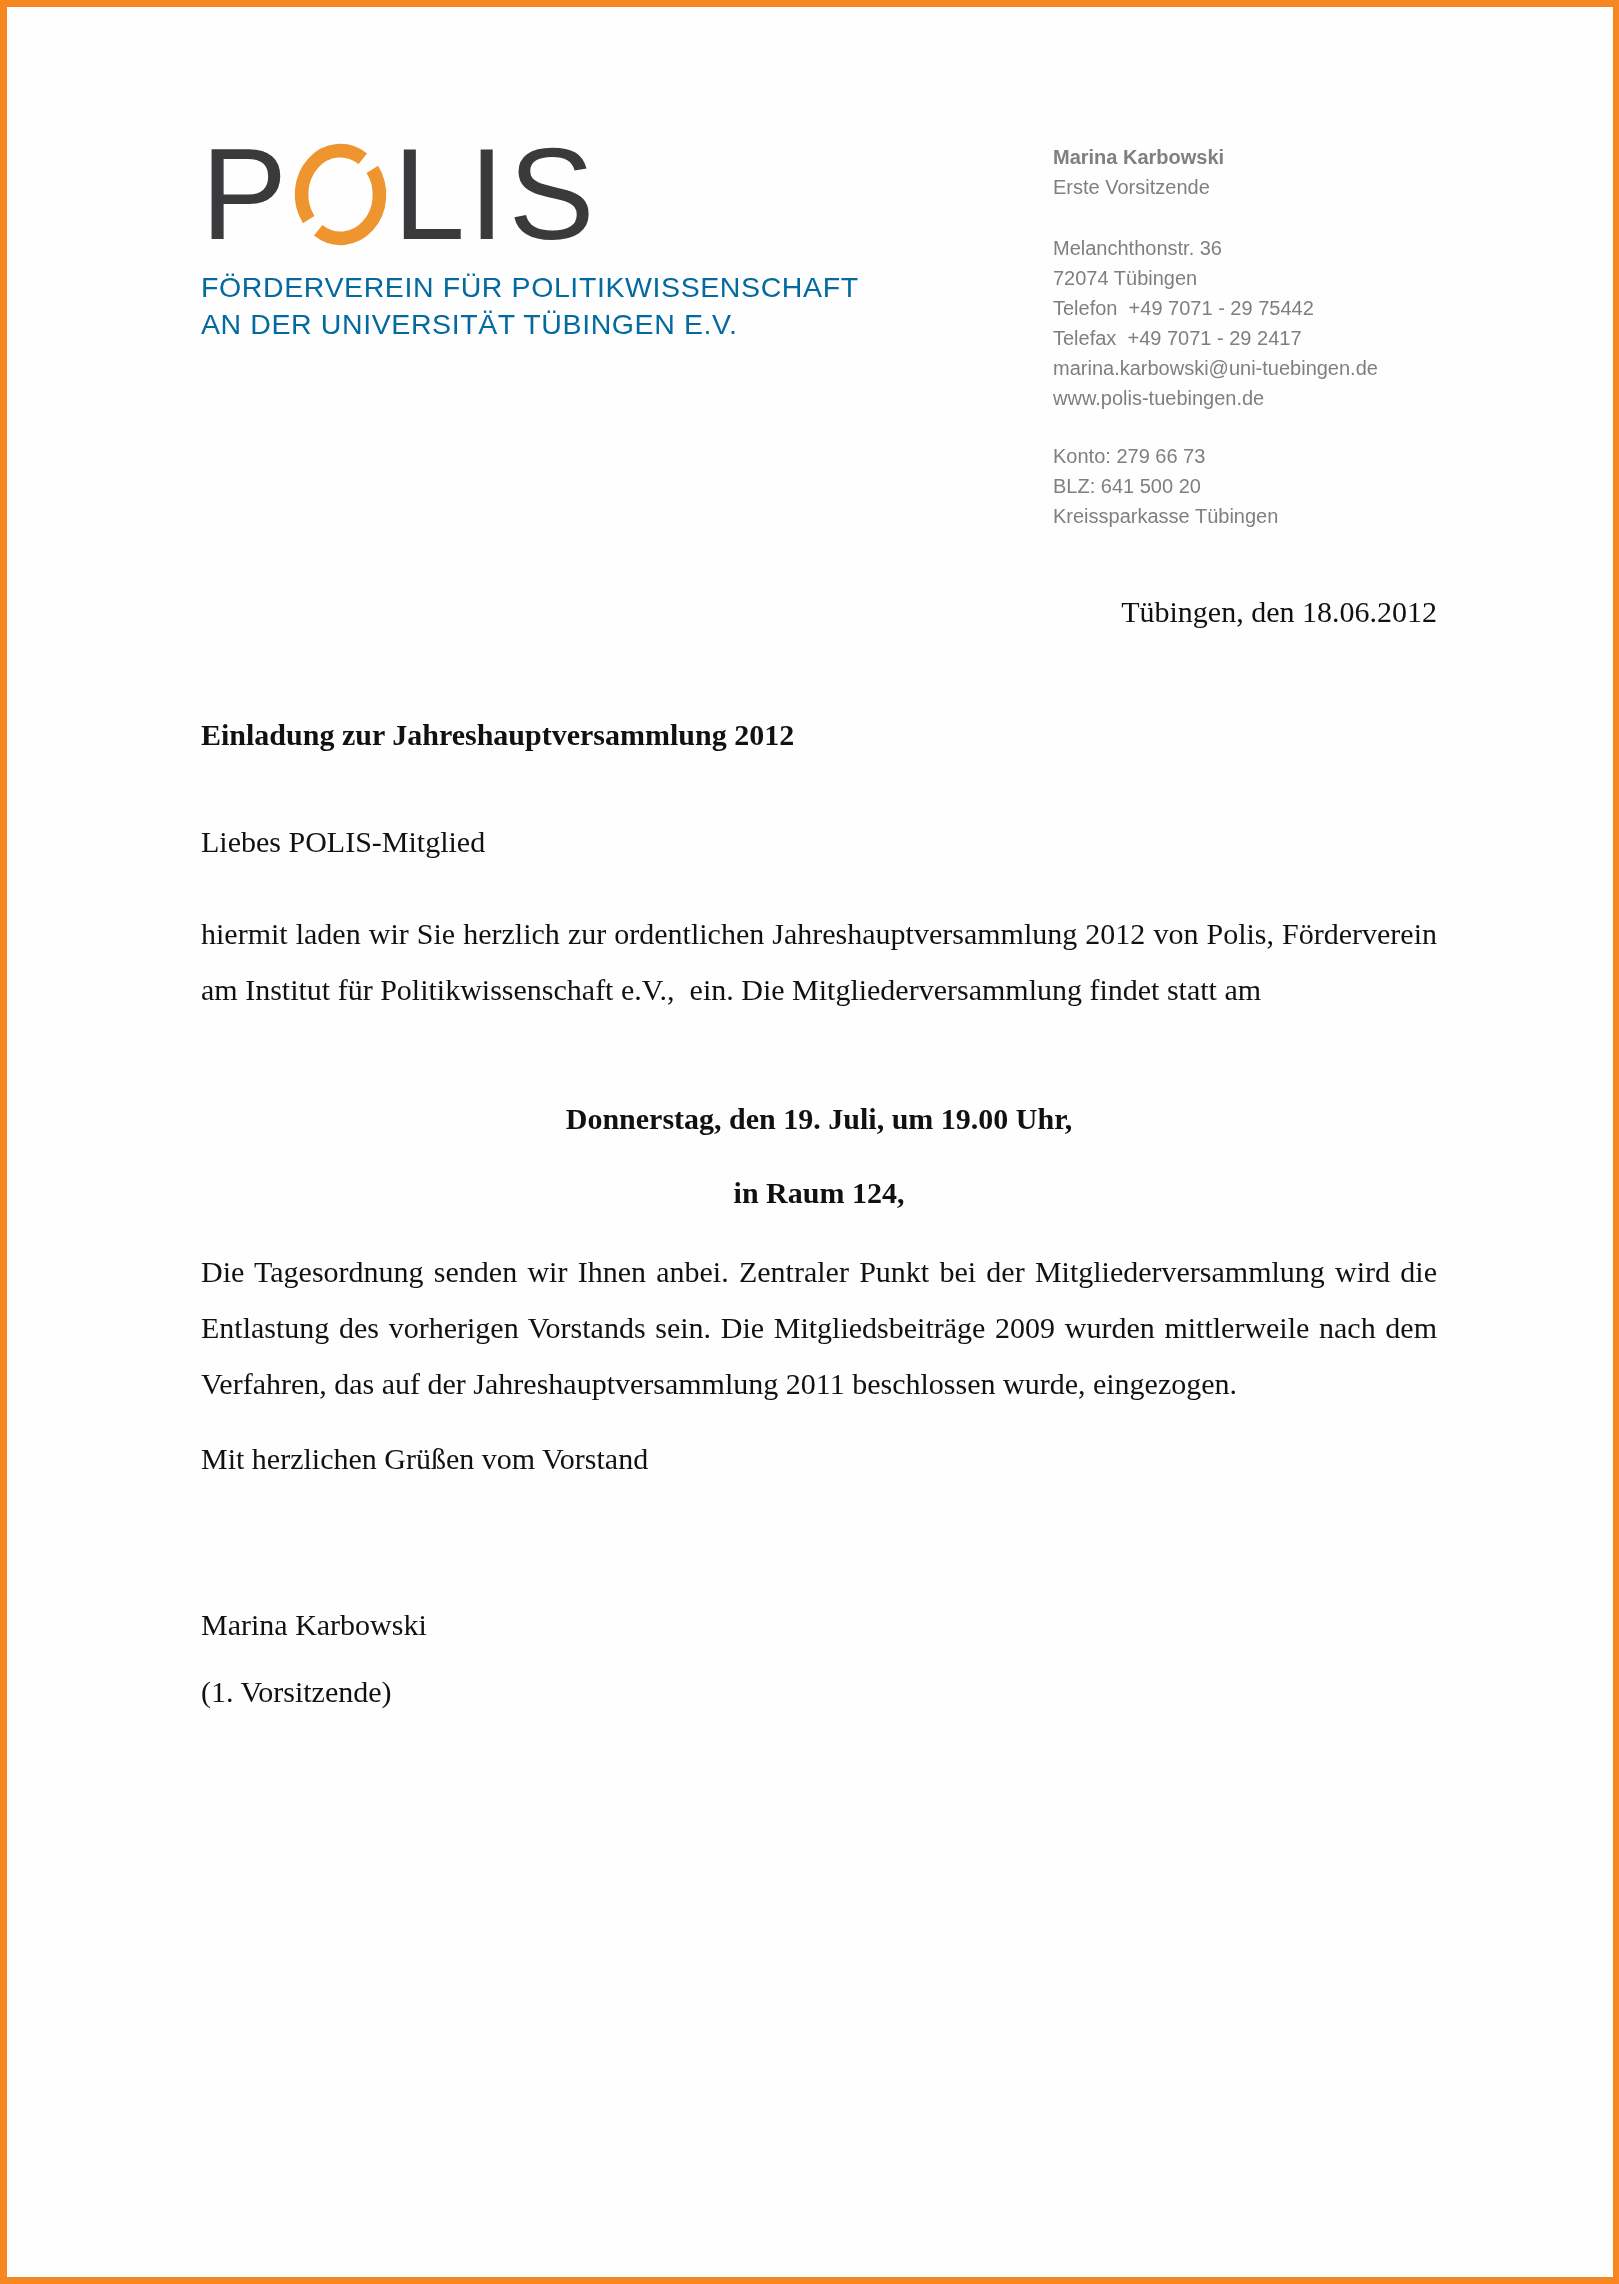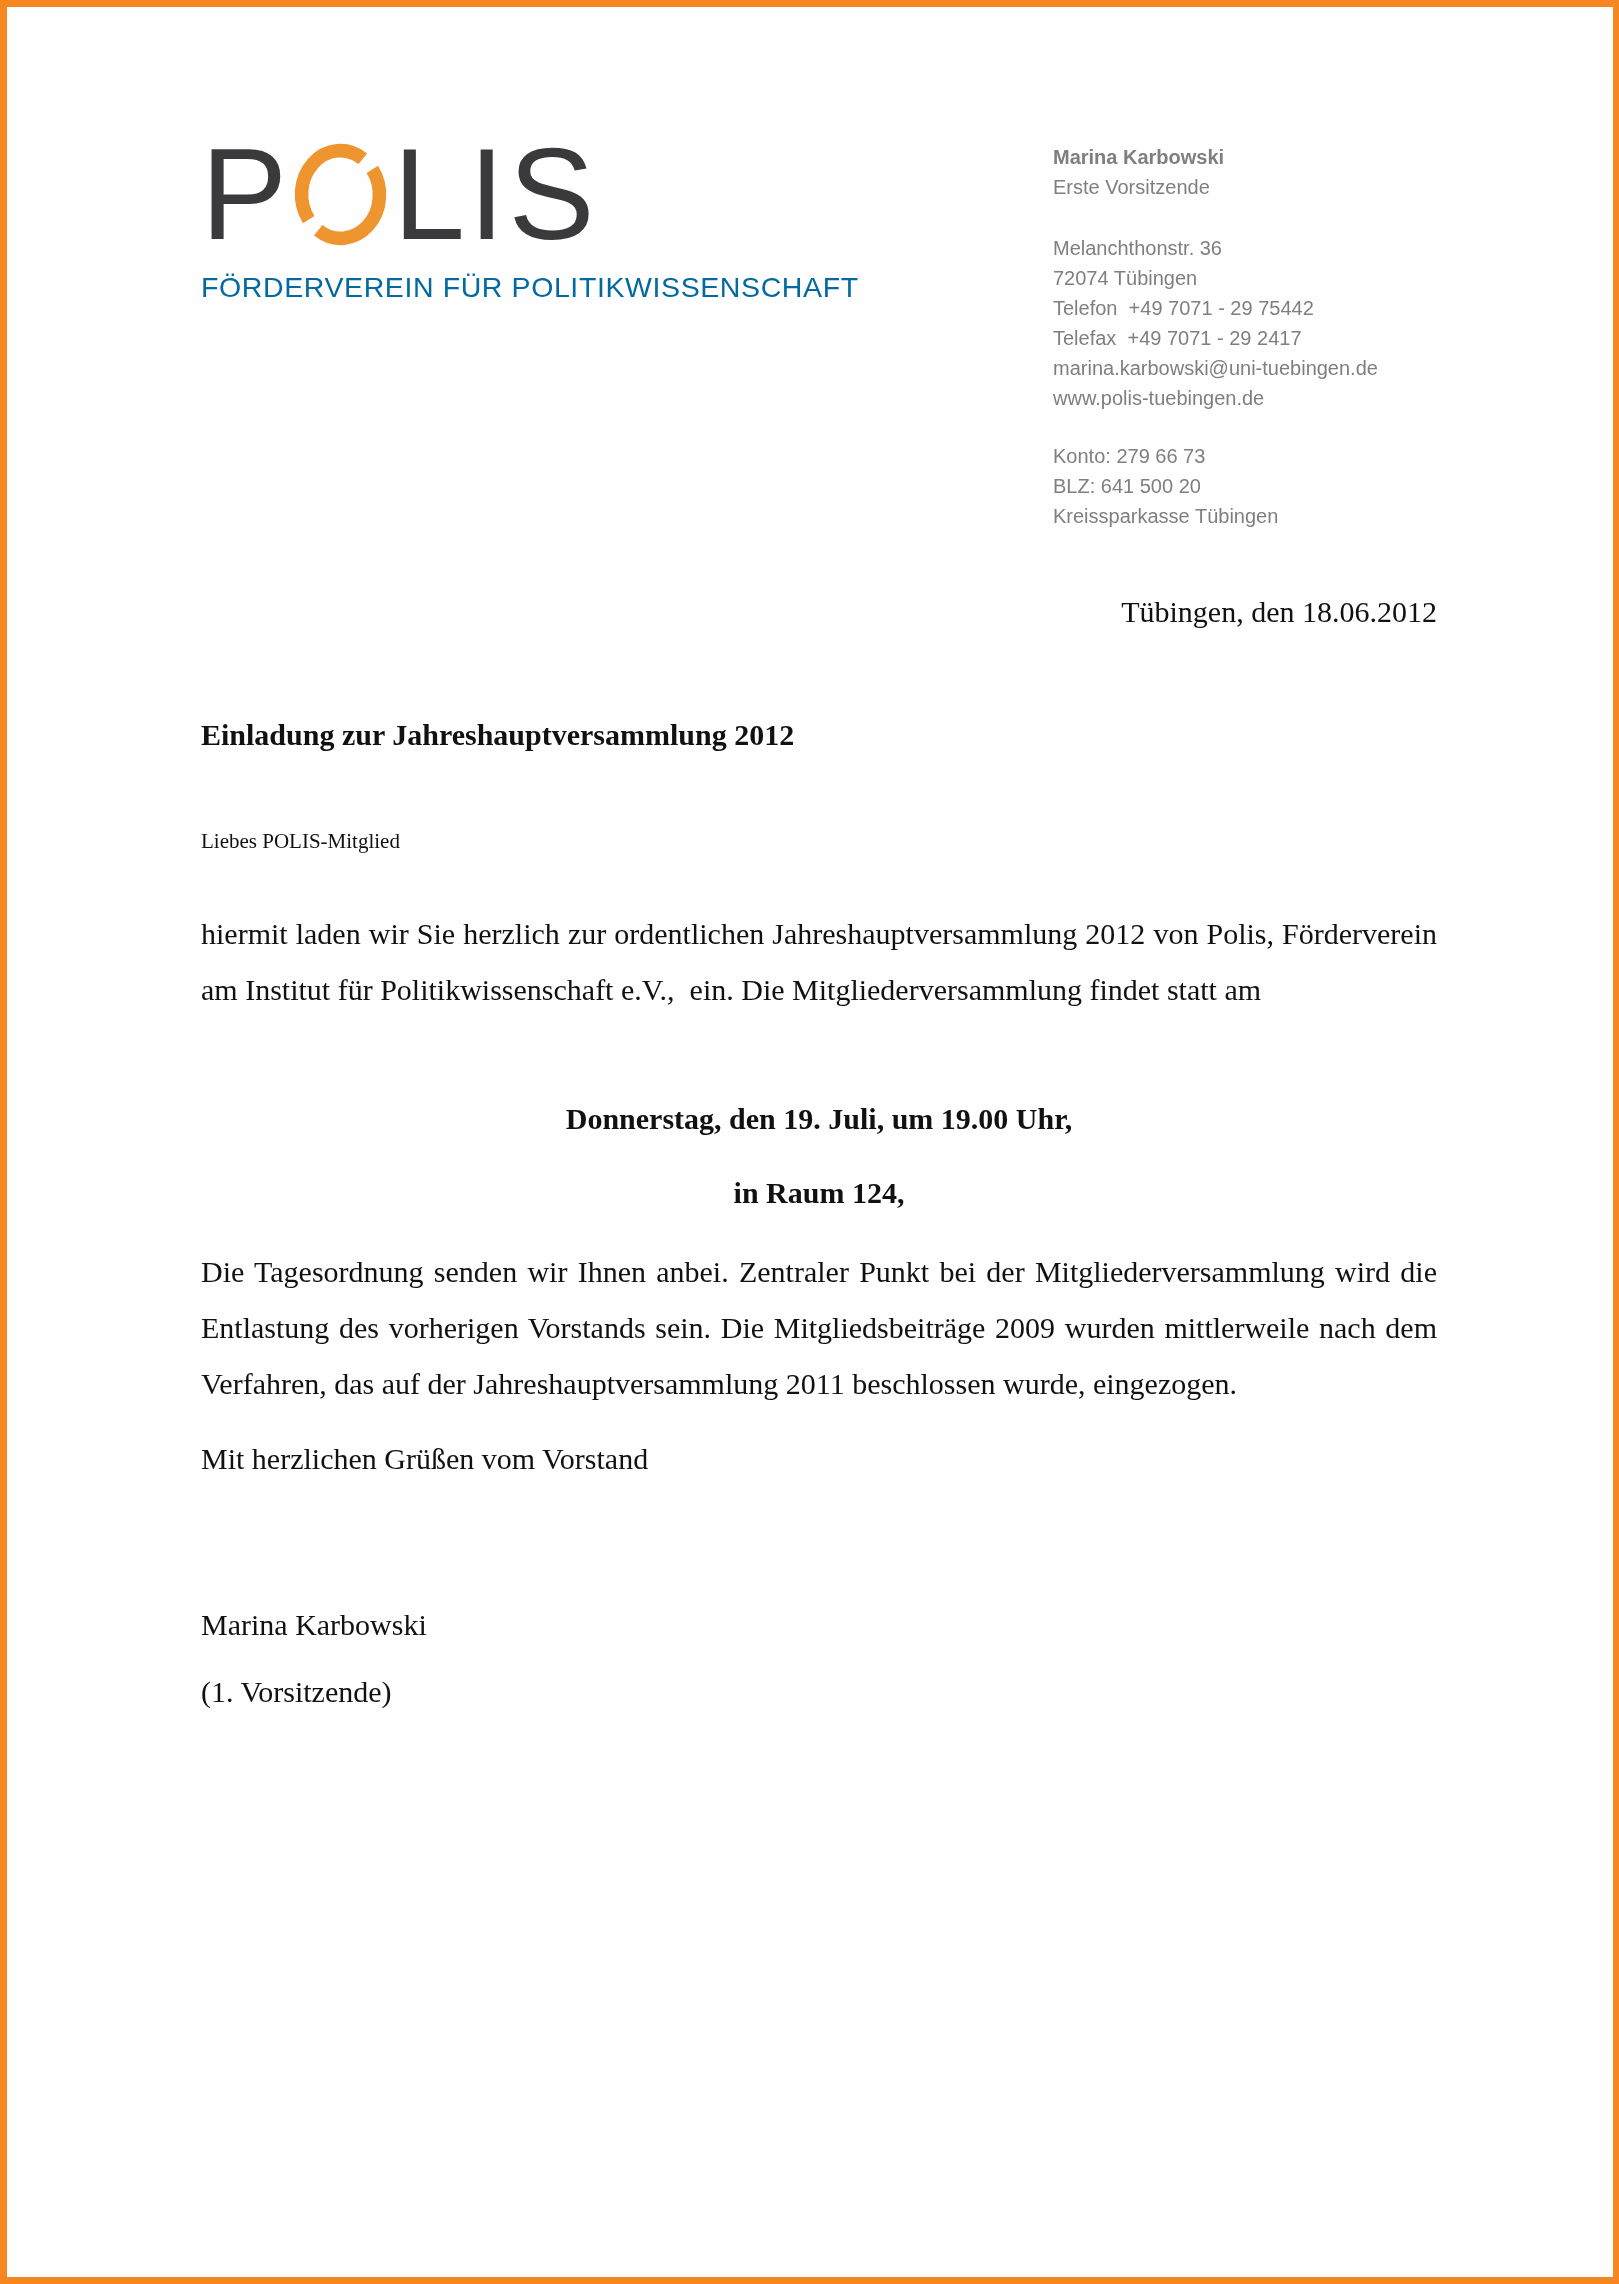--- a/index.html
+++ b/index.html
@@ -37,21 +37,21 @@
     font-size:20px;line-height:30px;color:#7f7f7f;
   }
   .contact-name{font-weight:700;}
   .contact-address{margin-top:31px;}
   .contact-bank{margin-top:28.5px;}
   .contact-col div{white-space:nowrap;}
 
   
   .dateline{margin-top:61px;text-align:right;font-size:30px;line-height:39px;}
   .subject{margin-top:84px;font-size:30px;line-height:39px;font-weight:700;}
-  .salutation{margin-top:68px;font-size:21px;line-height:39px;}
+  .salutation{margin-top:68px;font-size:30px;line-height:39px;}
   .para{margin-top:45px;font-size:30px;line-height:56px;text-align:justify;}
   .event{margin-top:81px;text-align:center;font-weight:700;font-size:30px;line-height:40px;}
   .event-l1{margin-bottom:34px;}
   .event-l2{margin-bottom:9px;}
   .para2{margin-top:31px;}
   .para3{margin-top:39px;}
   .closing{margin-top:27px;font-size:30px;line-height:39px;}
   a.mail-link{color:#1A1A8C;text-decoration:underline;text-decoration-thickness:1.9px;text-underline-offset:4.5px;}
   .sig-row{margin-top:129px;display:flex;font-size:30px;line-height:36px;}
   .sig-col1{width:763px;}
@@ -68,20 +68,21 @@
       <div class="logo-col">
         <div class="logo-word">
           <span>P</span>
           <svg class="logo-ring" width="97" height="107" viewBox="0 0 100 110" aria-hidden="true">
             <path d="M 17.2 80.8 A 40 45 0 0 1 73.0 18.1" fill="none" stroke="#EE9530" stroke-width="14" stroke-linecap="butt"></path>
             <path d="M 82.8 29.2 A 40 45 0 0 1 27.0 91.9" fill="none" stroke="#EE9530" stroke-width="14" stroke-linecap="butt"></path>
           </svg>
           <span>LIS</span>
         </div>
         <div class="logo-sub">FÖRDERVEREIN FÜR POLITIKWISSENSCHAFT</div>
+        <div class="logo-sub" style="margin-top:0;">AN DER UNIVERSITÄT TÜBINGEN E.V.</div>
       </div>
 
       <div class="contact-col">
         <div class="contact-name">Marina Karbowski</div>
         <div>Erste Vorsitzende</div>
         <div class="contact-address">
           <div>Melanchthonstr. 36</div>
           <div>72074 Tübingen</div>
           <div>Telefon&nbsp; +49 7071 - 29 75442</div>
           <div>Telefax&nbsp; +49 7071 - 29 2417</div>

